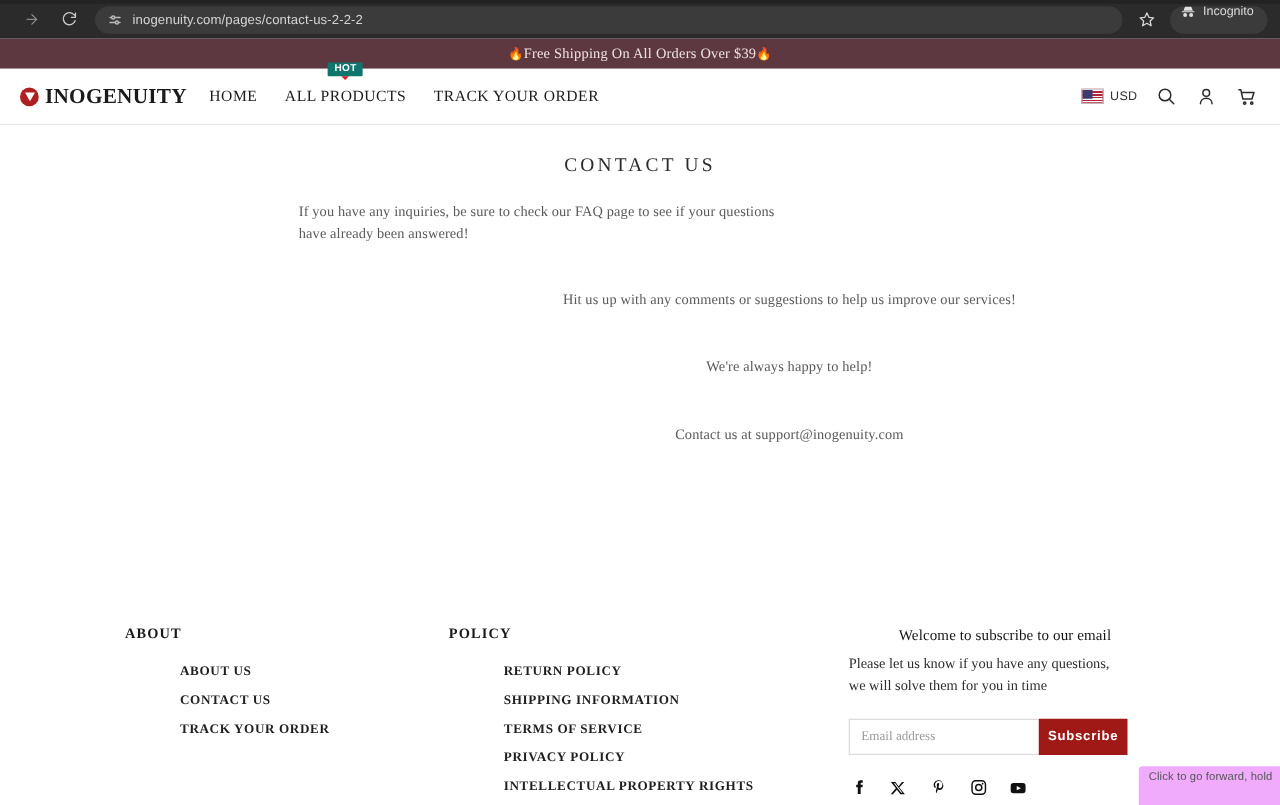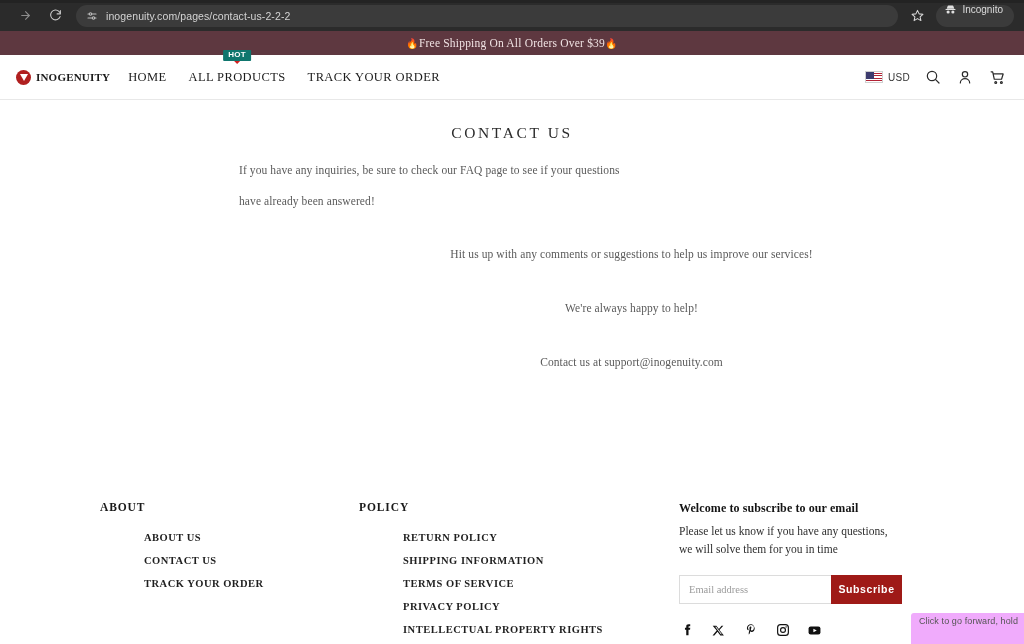--- a/index.html
+++ b/index.html
@@ -113,21 +113,21 @@
     display:flex; align-items:center; justify-content:center;
   }
   #brand-mark::after {
     content:"";
     width:0; height:0;
     border-left:4px solid transparent;
     border-right:4px solid transparent;
     border-top:7px solid #ffffff;
   }
   #brand-name {
-    font-size:11px;
+    font-size:17px;
     font-weight:700;
     letter-spacing:0.2px;
     color:#1a1a1a;
     font-family:"Liberation Serif", serif;
   }
   #main-nav {
     display:flex; align-items:center;
     margin-left:18px;
     gap:22px;
   }
@@ -220,21 +220,21 @@
     margin-top:20px;
     padding-left:239px;
   }
   #contact-body p {
     font-size:11.5px;
     color:#5a5a5a;
     line-height:1.45;
     font-family:"Liberation Serif", serif;
     letter-spacing:0.1px;
   }
-  #contact-body p.gap-sm { margin-top:14px; }
+  #contact-body p.gap-sm { margin-top:0; }
   #contact-body p.gap-lg { margin-top:37px;text-align:center; }
 
   
   #site-footer {
     position:absolute;
     top:470px; left:0;
     width:1024px;
     background:#ffffff;
     padding:0 0 0 0;
   }
@@ -261,25 +261,26 @@
     font-size:10.5px;
     letter-spacing:0.5px;
     color:#1f1f1f;
     font-family:"Liberation Serif", serif;
     margin-bottom:12px;
     font-weight:700;
     margin-left:44px;
   }
   .news-heading {
     font-size:12px;
-    font-weight:700;
+    font-weight:400;
     color:#141414;
     font-family:"Liberation Serif", serif;
     letter-spacing:0.1px;
     margin-bottom:7px;
+    text-align:center;
   }
   .news-desc {
     font-size:11.5px;
     color:#2e2e2e;
     line-height:1.55;
     font-family:"Liberation Serif", serif;
   }
   #subscribe-row {
     display:flex;
     margin-top:16px;

